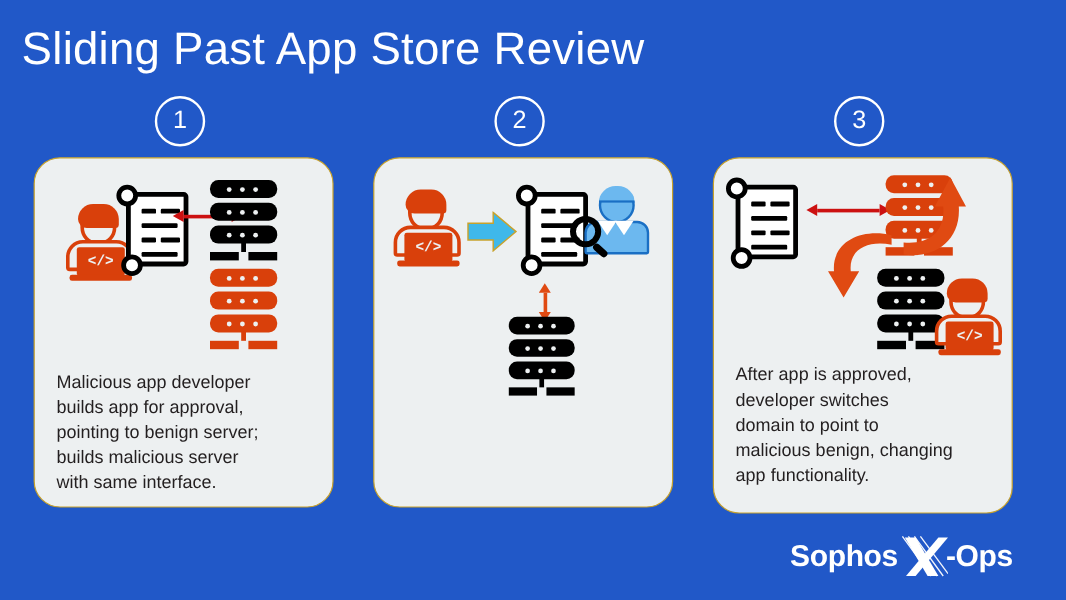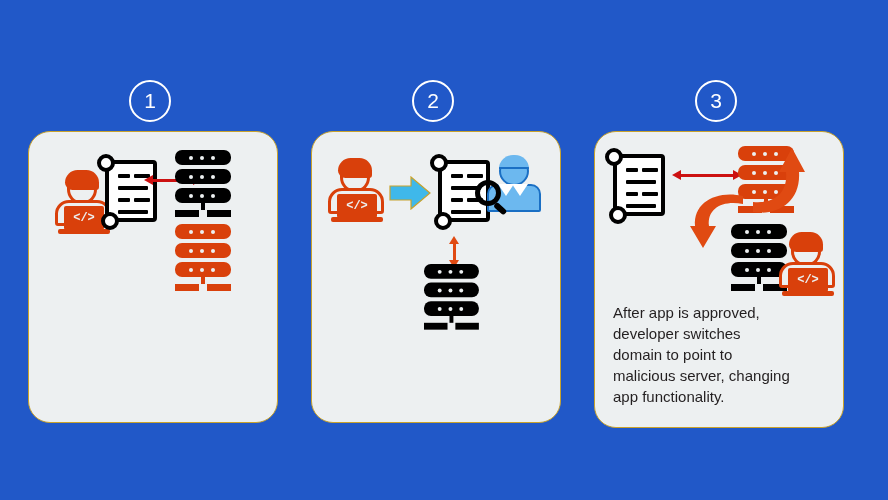--- a/index.html
+++ b/index.html
@@ -196,20 +196,21 @@
     color:#ffffff;font-size:25px;font-weight:bold;
     letter-spacing:-0.3px;
   }
   .logo .lx{position:relative;width:44px;height:36px;margin:0 -2px;}
 </style>
 </head>
 <body>
 
 <div id="stage">
 
+  <div class="title">Sliding Past App Store Review</div>
 
   <div class="step-num num1">
     <span>1</span>
   </div>
   <div class="step-num num2">
     <span>2</span>
   </div>
   <div class="step-num num3">
     <span>3</span>
   </div>
@@ -276,20 +277,25 @@
             <span class="dot d1"></span>
             <span class="dot d2"></span>
             <span class="dot d3"></span>
           </div>
         <div class="stem"></div>
         <div class="baseL"></div>
         <div class="baseR"></div>
       </div>
     </div>
 
+    <div class="caption cap1">Malicious app developer
+builds app for approval,
+pointing to benign server;
+builds malicious server
+with same interface.</div>
   </div>
 
   <div class="card card2">
     <div class="art">
 
       <div class="dev" style="left:14px;top:26px;">
         <div class="head"></div>
         <div class="hair"></div>
         <div class="body"></div>
         <div class="laptop">&lt;/&gt;</div>
@@ -425,18 +431,34 @@
         <div class="hair"></div>
         <div class="body"></div>
         <div class="laptop">&lt;/&gt;</div>
         <div class="lapbase"></div>
       </div>
     </div>
 
     <div class="caption cap3">After app is approved,
 developer switches
 domain to point to
-malicious server, changing
+malicious benign, changing
 app functionality.</div>
   </div>
 
+  <div class="logo">
+    <span>Sophos</span>
+    <span class="lx">
+      <svg width="44" height="36" viewBox="0 0 44 36">
+        <g stroke="#ffffff" stroke-width="1.1" opacity="0.95">
+          <line x1="6" y1="1" x2="30" y2="34"></line>
+          <line x1="11" y1="1" x2="35" y2="34"></line>
+          <line x1="16" y1="1" x2="40" y2="34"></line>
+          <line x1="21" y1="1" x2="44" y2="32"></line>
+        </g>
+        <polygon points="8,2 17,2 36,34 27,34" fill="#ffffff"></polygon>
+        <polygon points="36,2 44,2 17,34 9,34" fill="#ffffff"></polygon>
+      </svg>
+    </span>
+    <span>-Ops</span>
+  </div>
 
 </div>
 
 </body></html>

